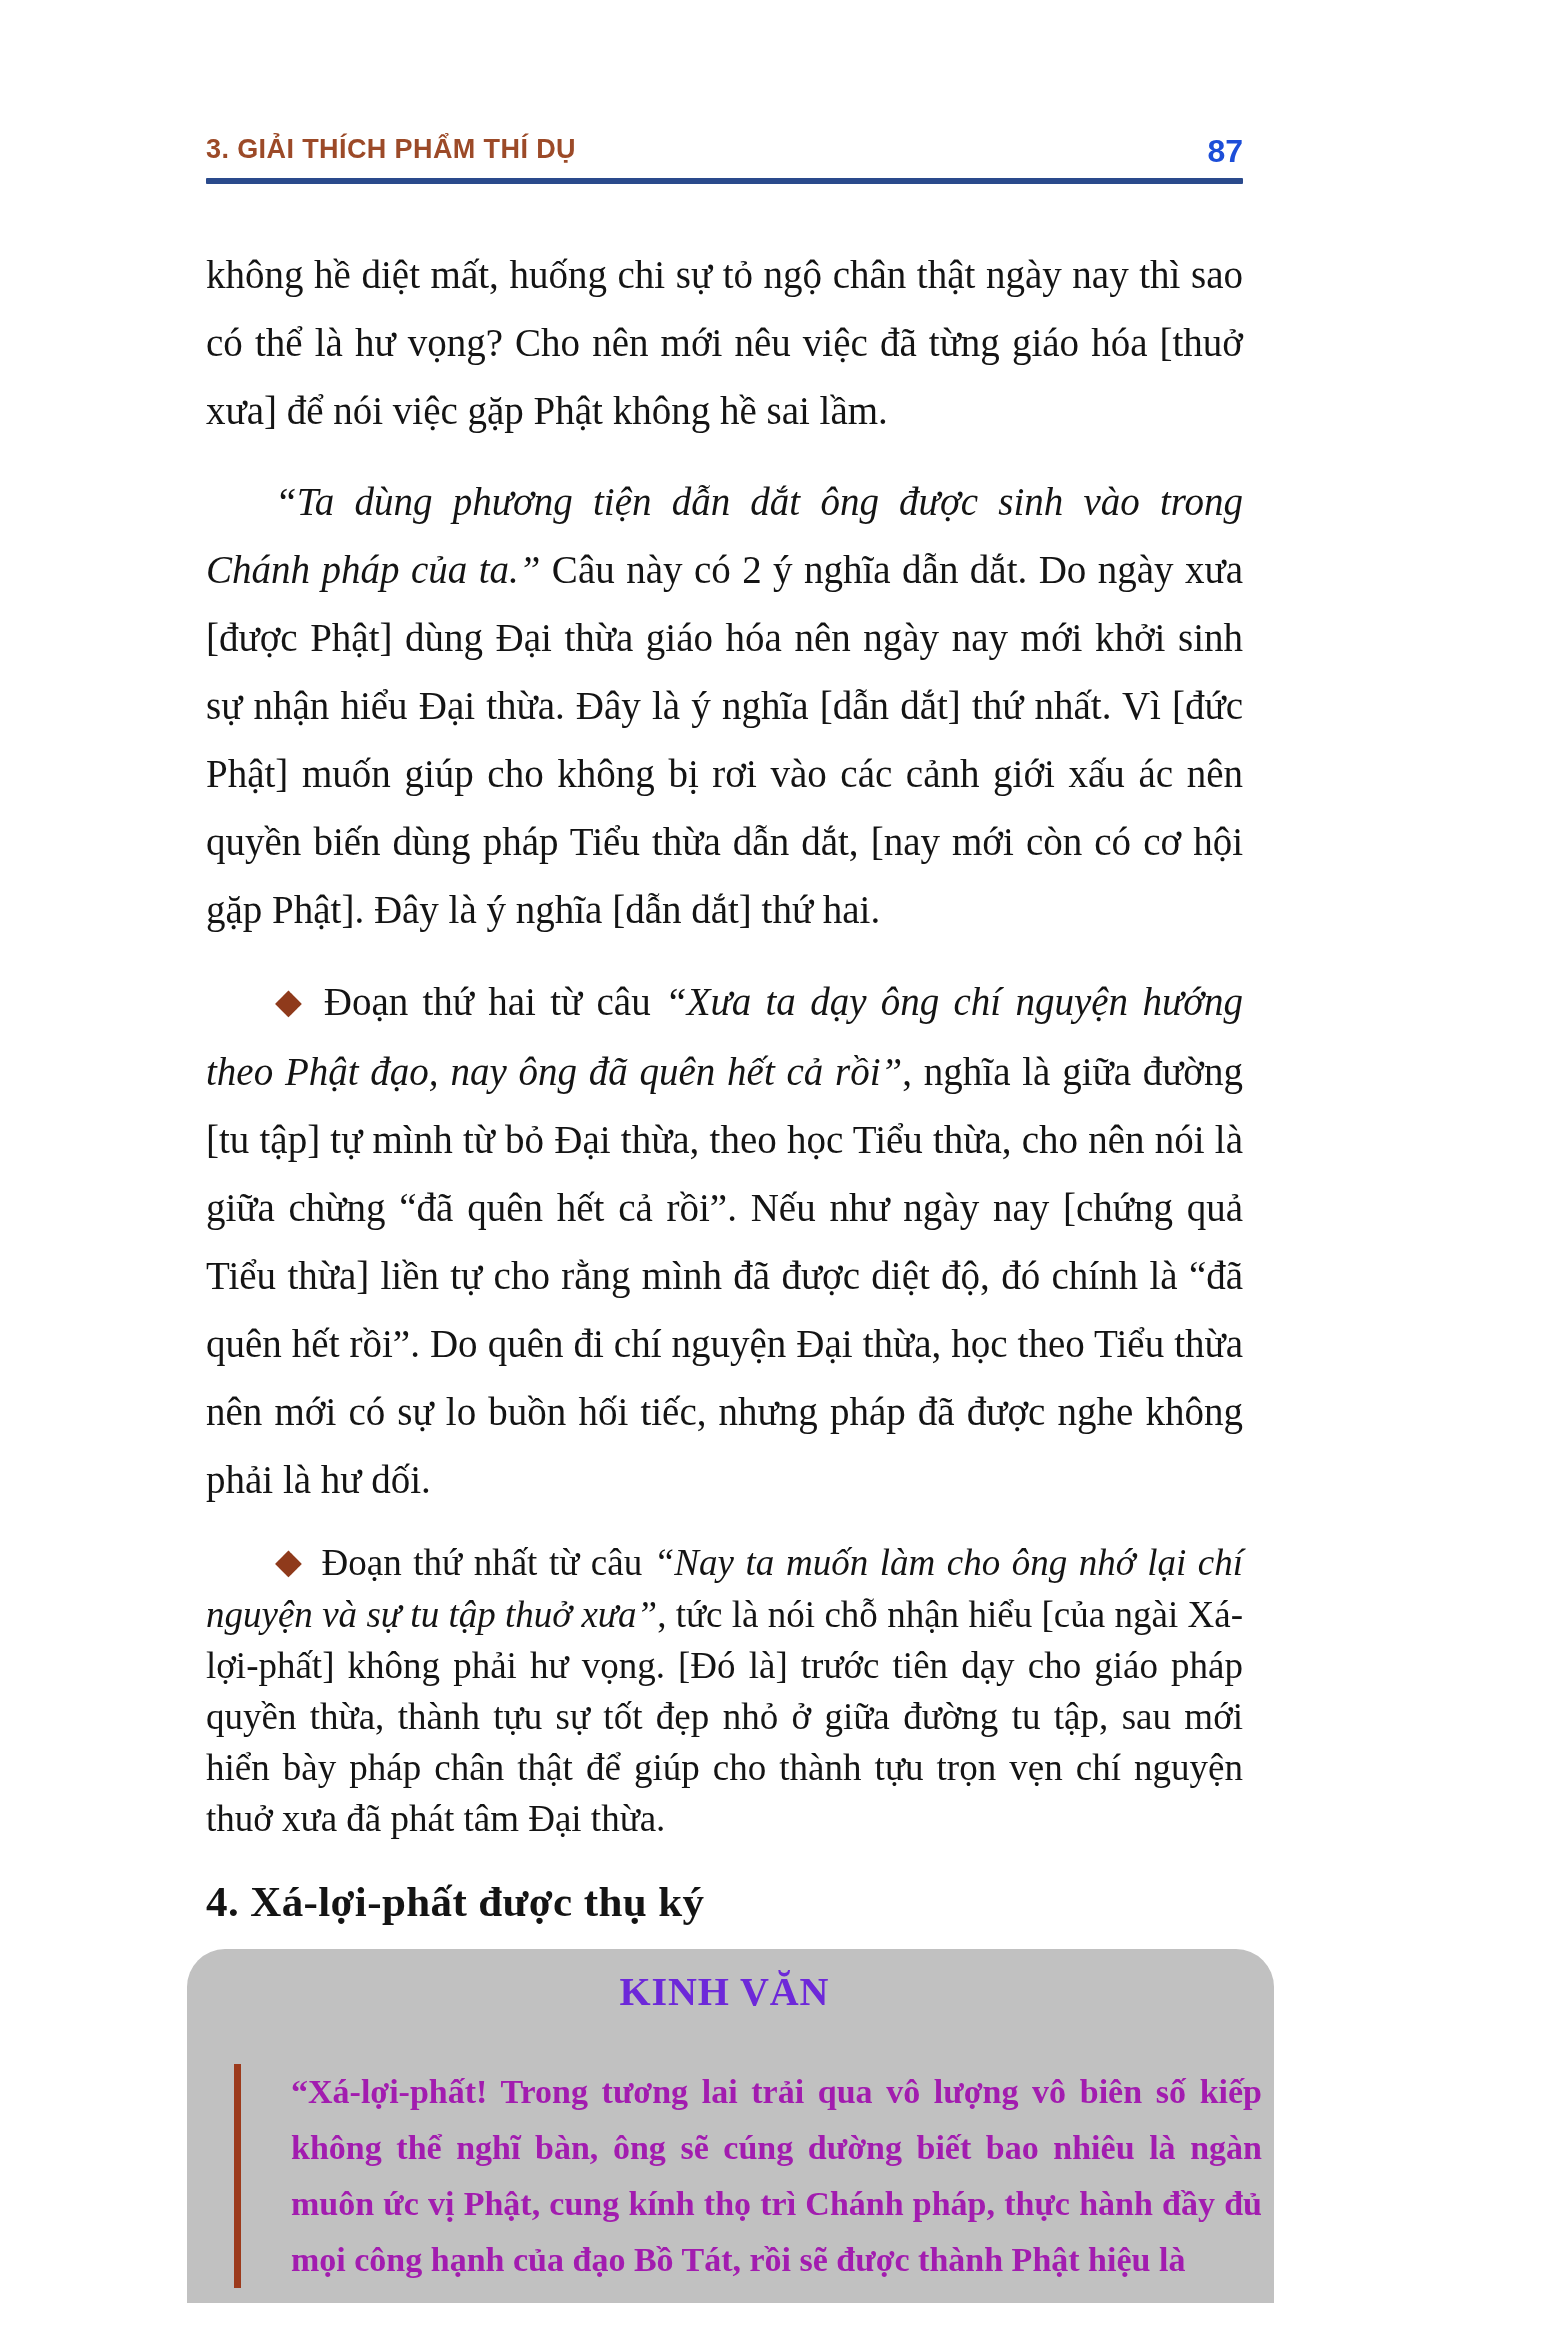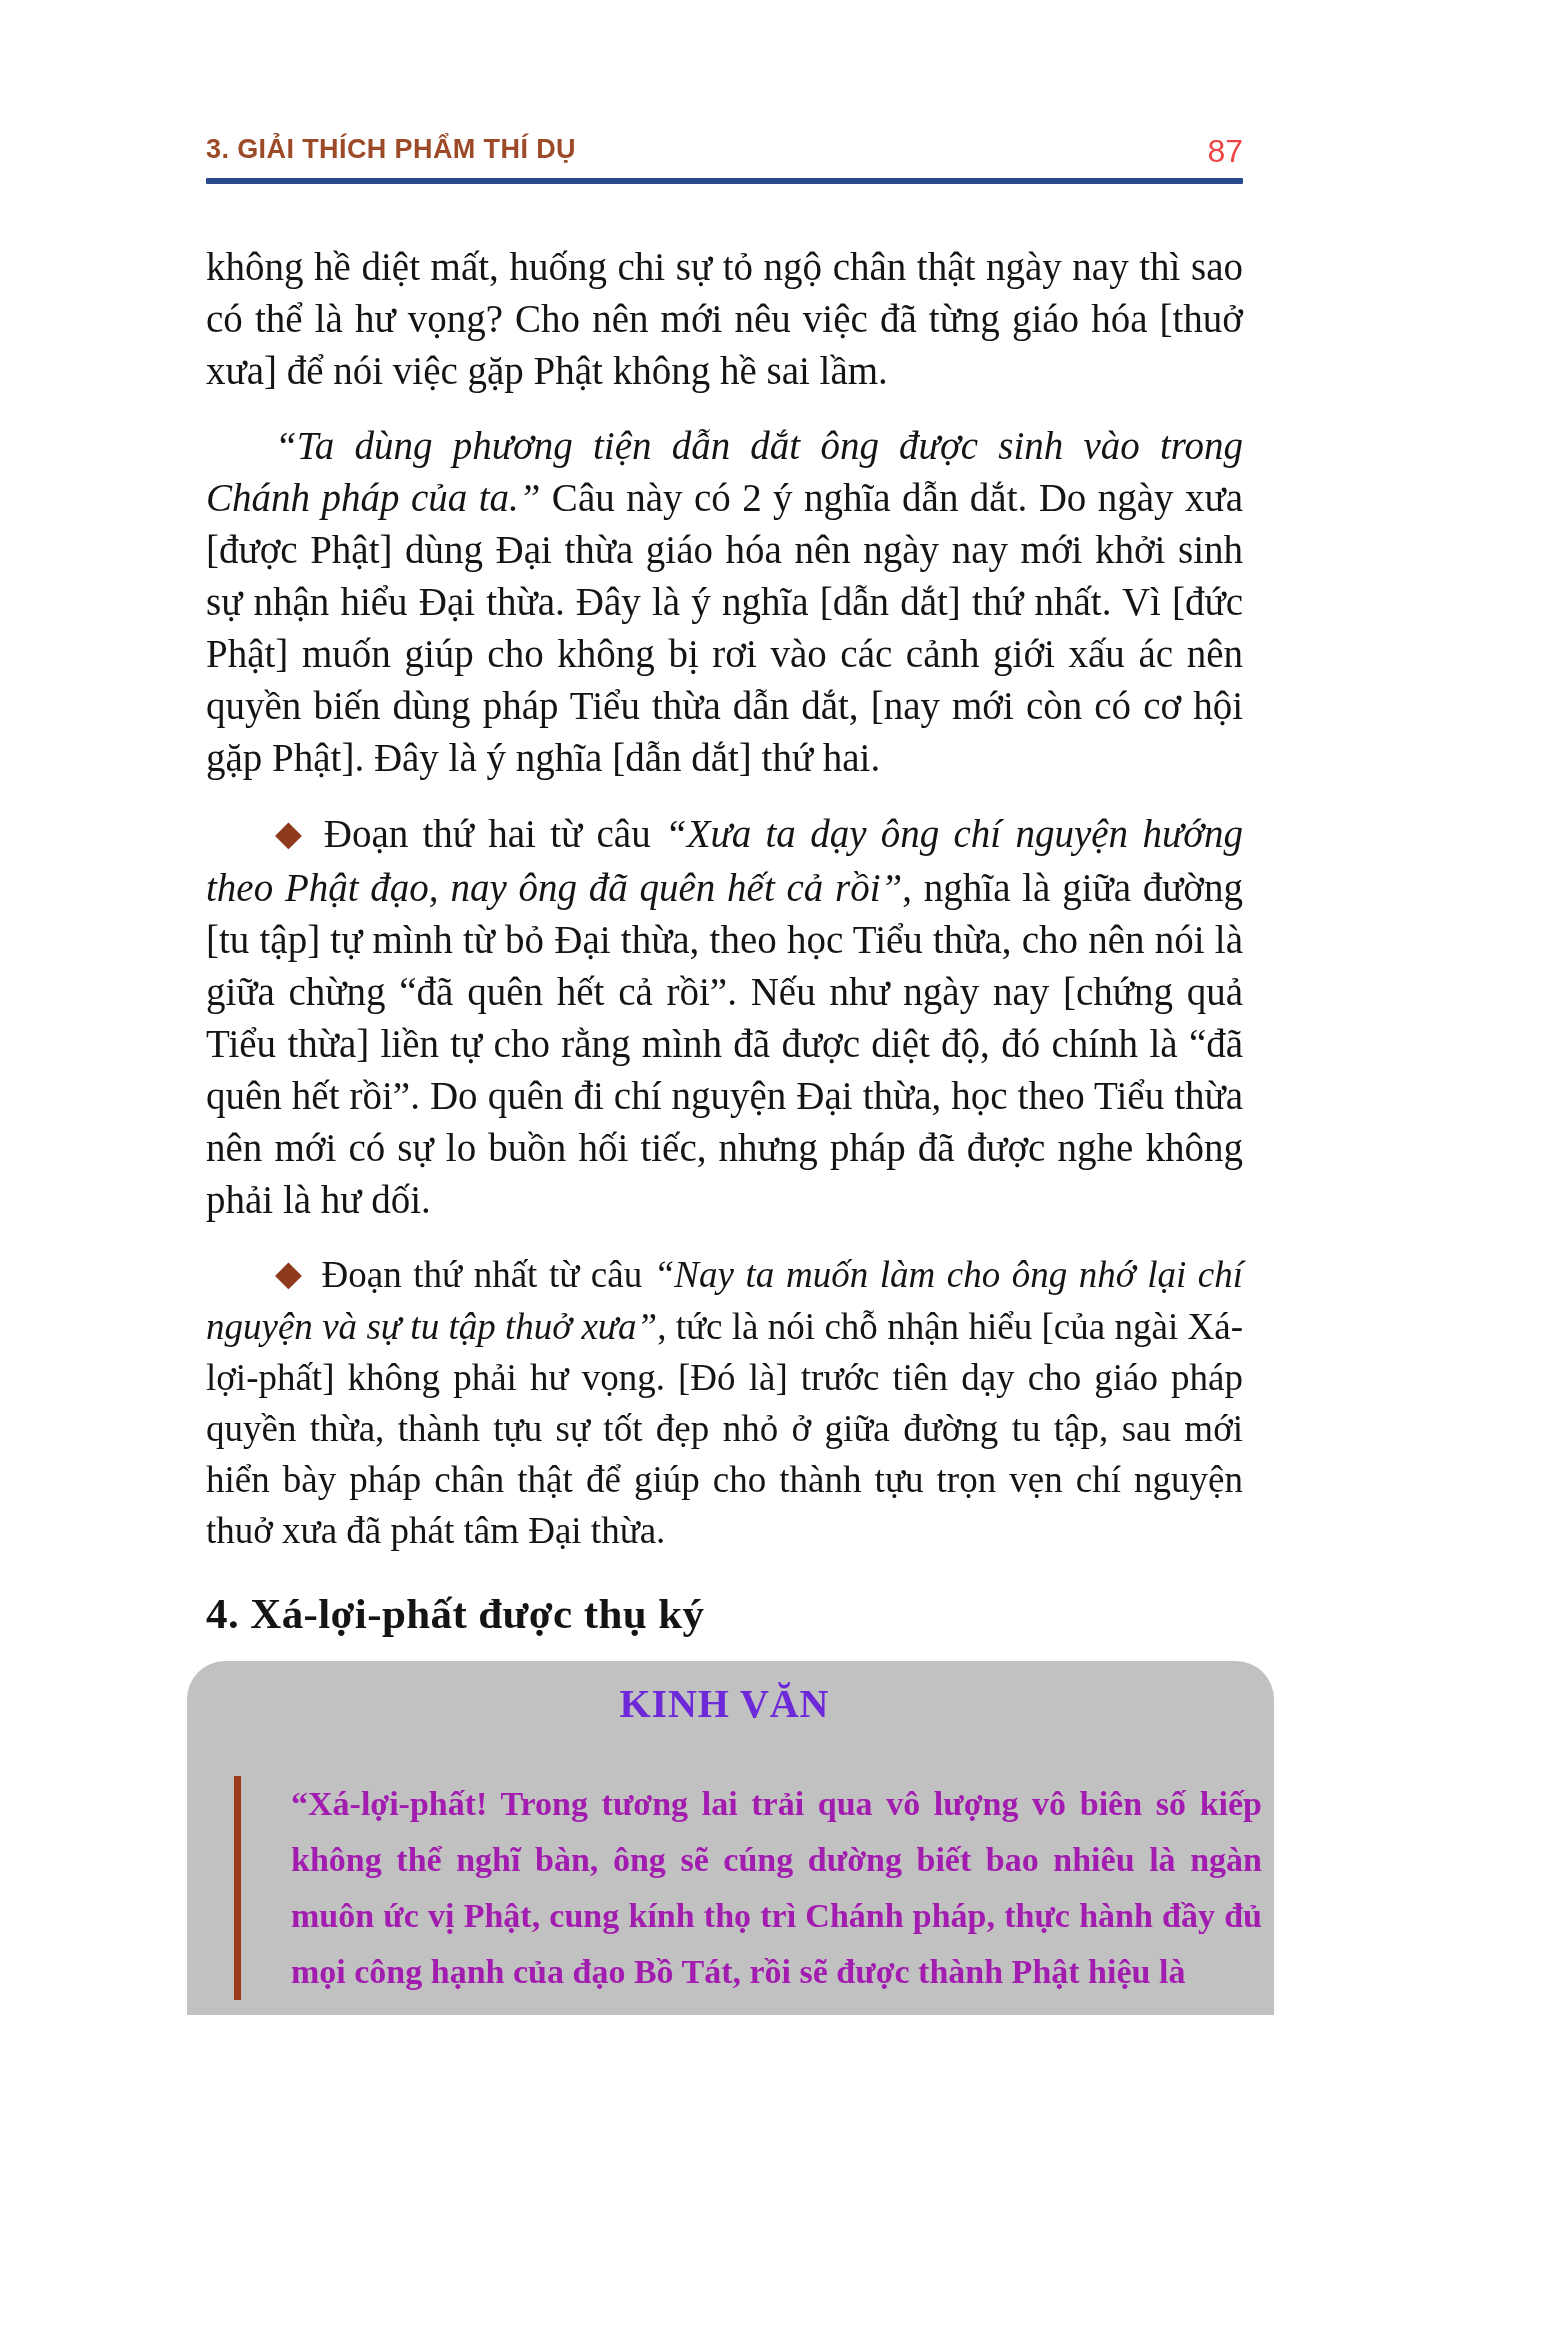--- a/index.html
+++ b/index.html
@@ -26,38 +26,38 @@
   }
   .chapter-title {
     font-family: "Liberation Sans", "DejaVu Sans", sans-serif;
     font-weight: bold;
     font-size: 27px;
     letter-spacing: 0.4px;
     color: #9c4a28;
   }
   .page-number {
     font-family: "Liberation Sans", "DejaVu Sans", sans-serif;
-    font-weight: normal;
+    font-weight: bold;
     font-size: 32px;
-    color: #ef4444;
+    color: #1d4ed8;
     transform: translateY(5.2px);
   }
   .header-rule {
     height: 6px;
     background: #2a4a8c;
     margin-top: 13px;
     border-radius: 0.9px;
   }
   
   .body-text {
     margin-top: 57px;
   }
   .body-text p {
     font-size: 39px;
-    line-height: 52px;
+    line-height: 68px;
     text-align: justify;
     margin: 0 0 23.4px 0;
   }
   .body-text p.indent { text-indent: 69px; }
   .body-text p.tight {
     font-size: 37px;
     line-height: 51px;
   }
   .italic { font-style: italic; }
   .diamond {

